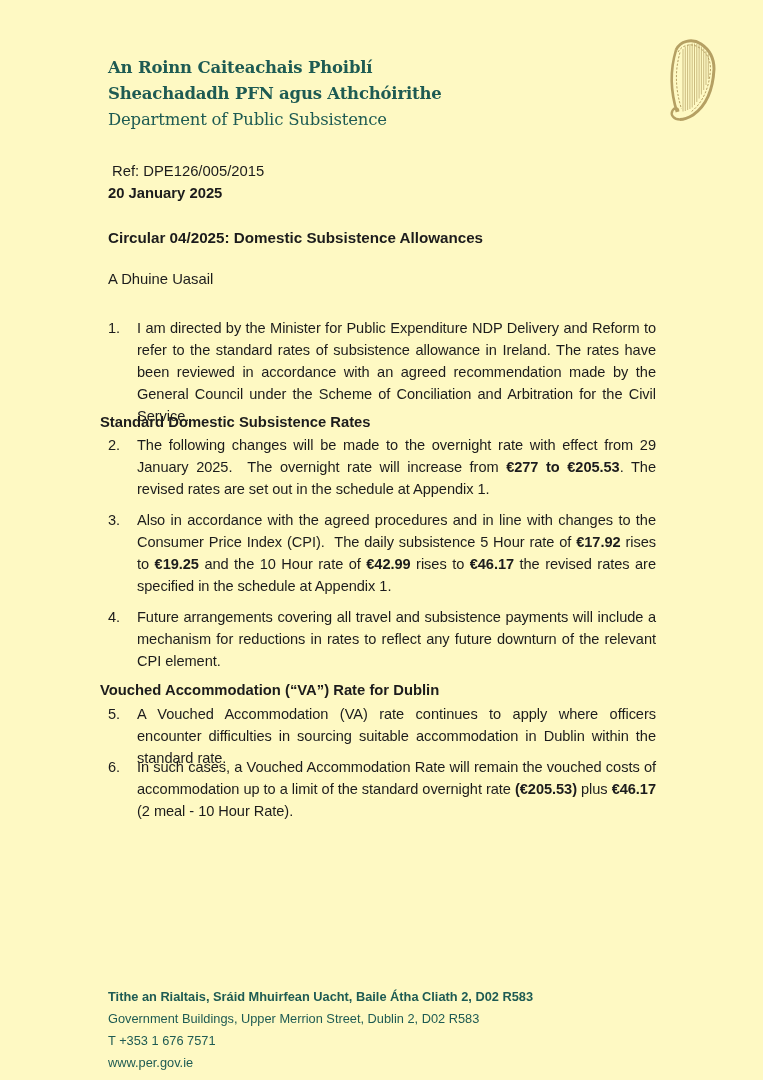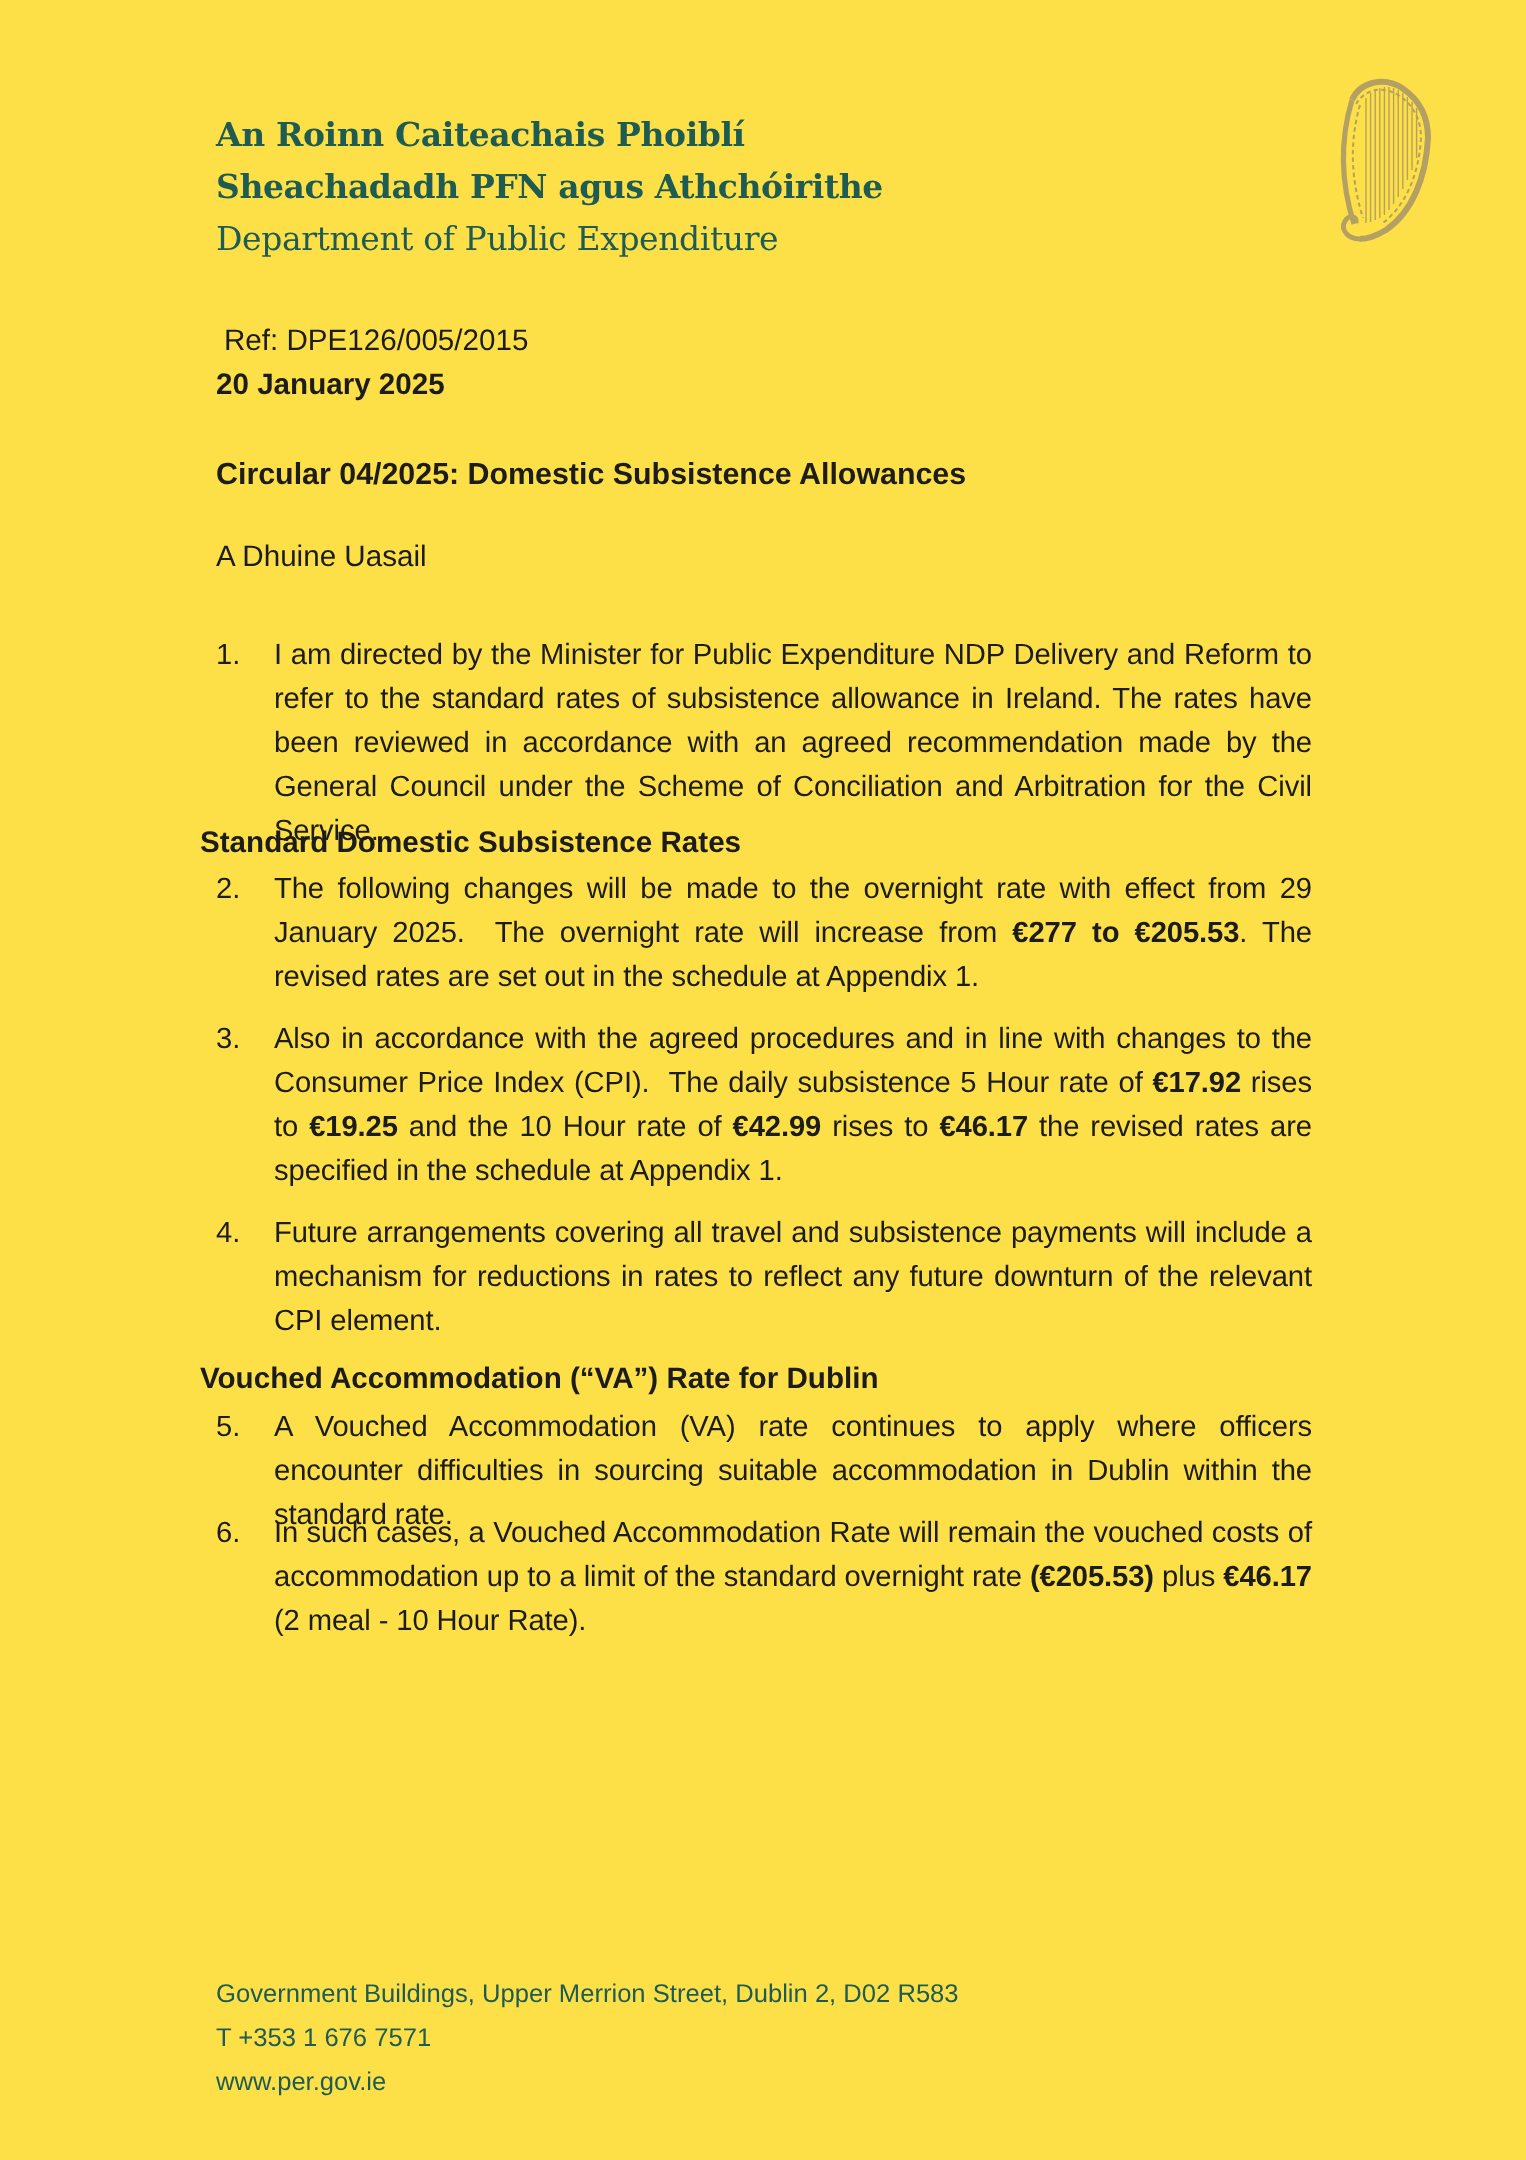--- a/index.html
+++ b/index.html
@@ -1,21 +1,21 @@
 <!DOCTYPE html>
 <html><head>
 <meta charset="utf-8">
 <style>
   * { margin: 0; padding: 0; box-sizing: border-box; }
   html, body { background: #ffffff; }
   .page {
     position: relative;
     width: 763px;
     height: 1080px;
-    background: #fde047;
+    background: #fef9c3;
     overflow: hidden;
     font-family: "Liberation Sans", sans-serif;
     color: #1c1c1c;
   }
 
   
   .masthead {
     position: absolute;
     left: 108px;
     top: 55px;
@@ -81,21 +81,21 @@
   .footer .bold-line { font-weight: bold; }
 </style>
 </head>
 <body>
 
 <div class="page">
 
   <div class="masthead">
     <div class="bold-line">An Roinn Caiteachais Phoiblí</div>
     <div class="bold-line">Sheachadadh PFN agus Athchóirithe</div>
-    <div>Department of Public Expenditure</div>
+    <div>Department of Public Subsistence</div>
   </div>
 
   <div class="harp">
     <svg viewBox="0 0 70 86" width="72" height="86" fill="none" stroke="#b5a063">
 
       <path d="M 21 12 C 25 3 37 0 46 6 C 55 12 59 21 59 31 C 58 51 51 68 38 77 C 33 80 29 81.5 25 81.5" stroke-width="3"></path>
 
       <path d="M 23 14 C 27 7 36 4.5 44 9.5 C 52 14.5 55.5 22 55.5 31 C 54.5 49 48 64.5 36.5 73.5" stroke-width="1" stroke-dasharray="2.2 1.6"></path>
 
       <path d="M 25 81.5 C 19 81.5 15 77 17.5 72.5 C 19.5 69 24 70 23 73.5" stroke-width="2.4"></path>
@@ -153,18 +153,19 @@
     <span class="num">5.</span>
     <div class="li-text"><span>A Vouched Accommodation (VA) rate continues to apply where officers encounter difficulties in sourcing suitable accommodation in Dublin within the standard rate.</span></div>
   </div>
 
   <div class="list-item" style="top:756px">
     <span class="num">6.</span>
     <div class="li-text"><span>In such cases, a Vouched Accommodation Rate will remain the vouched costs of accommodation up to a limit of the standard overnight rate </span><b>(€205.53)</b><span> plus </span><b>€46.17</b><span> (2 meal - 10 Hour Rate).</span></div>
   </div>
 
   <div class="footer">
+    <div class="bold-line">Tithe an Rialtais, Sráid Mhuirfean Uacht, Baile Átha Cliath 2, D02 R583</div>
     <div>Government Buildings, Upper Merrion Street, Dublin 2, D02 R583</div>
     <div>T +353 1 676 7571</div>
     <div>www.per.gov.ie</div>
   </div>
 
 </div>
 
 </body></html>

